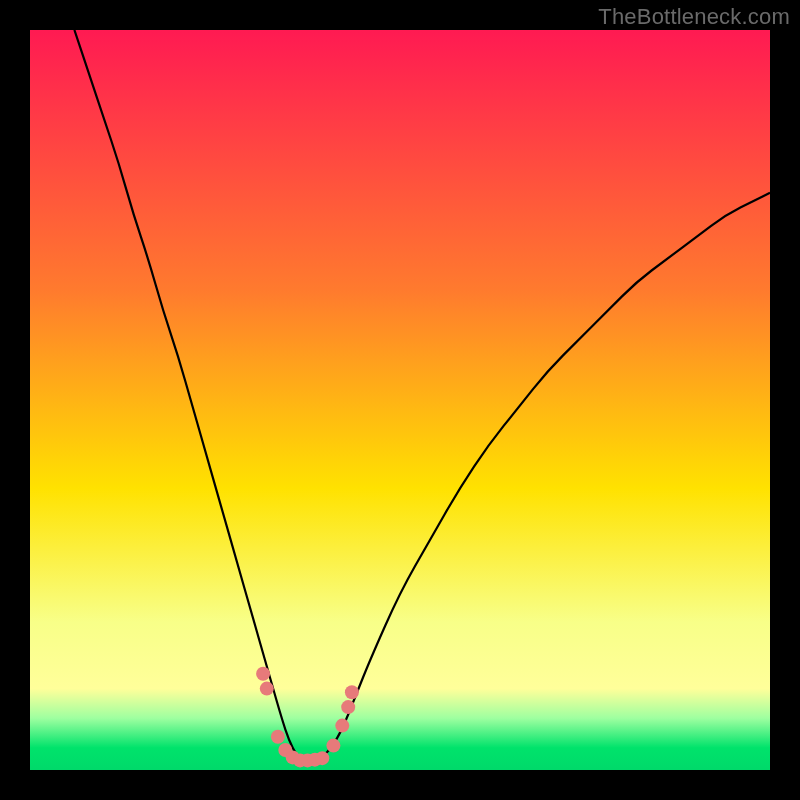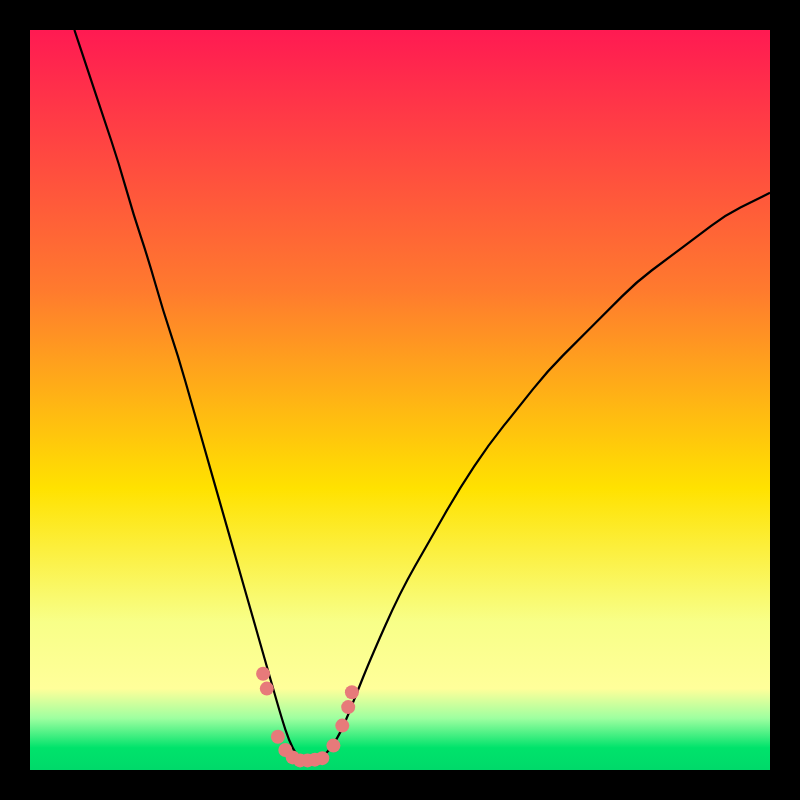--- a/index.html
+++ b/index.html
@@ -34,20 +34,21 @@
     top: 30px;
     width: 740px;
     height: 740px;
     display: block;
   }
 </style>
 </head>
 <body>
 <div class="frame">
 
+  <div class="watermark">TheBottleneck.com</div>
 
   <svg class="plot" viewBox="0 0 740 740" preserveAspectRatio="none">
     <defs>
       <linearGradient id="bg-grad" x1="0" y1="0" x2="0" y2="1">
         <stop offset="0%" stop-color="#ff1a52"></stop>
         <stop offset="35%" stop-color="#ff7a2e"></stop>
         <stop offset="62%" stop-color="#ffe200"></stop>
         <stop offset="80%" stop-color="#f8ff88"></stop>
         <stop offset="89%" stop-color="#ffff9a"></stop>
         <stop offset="93%" stop-color="#9effa0"></stop>

